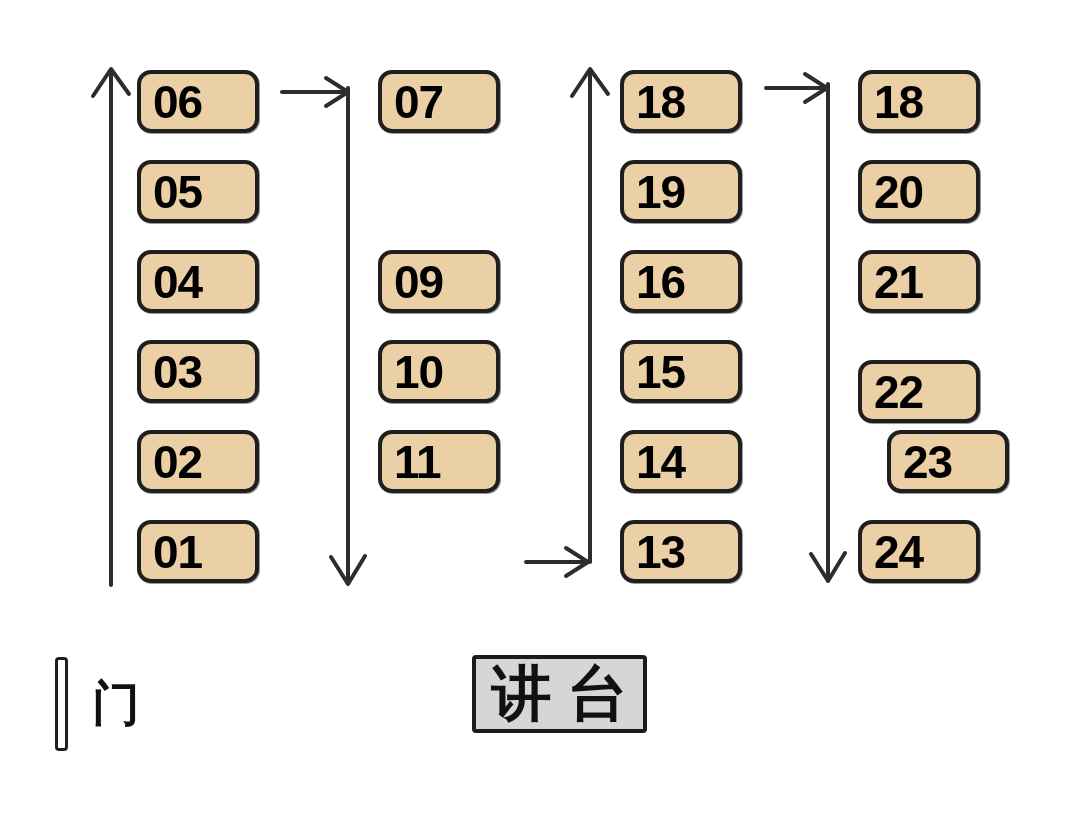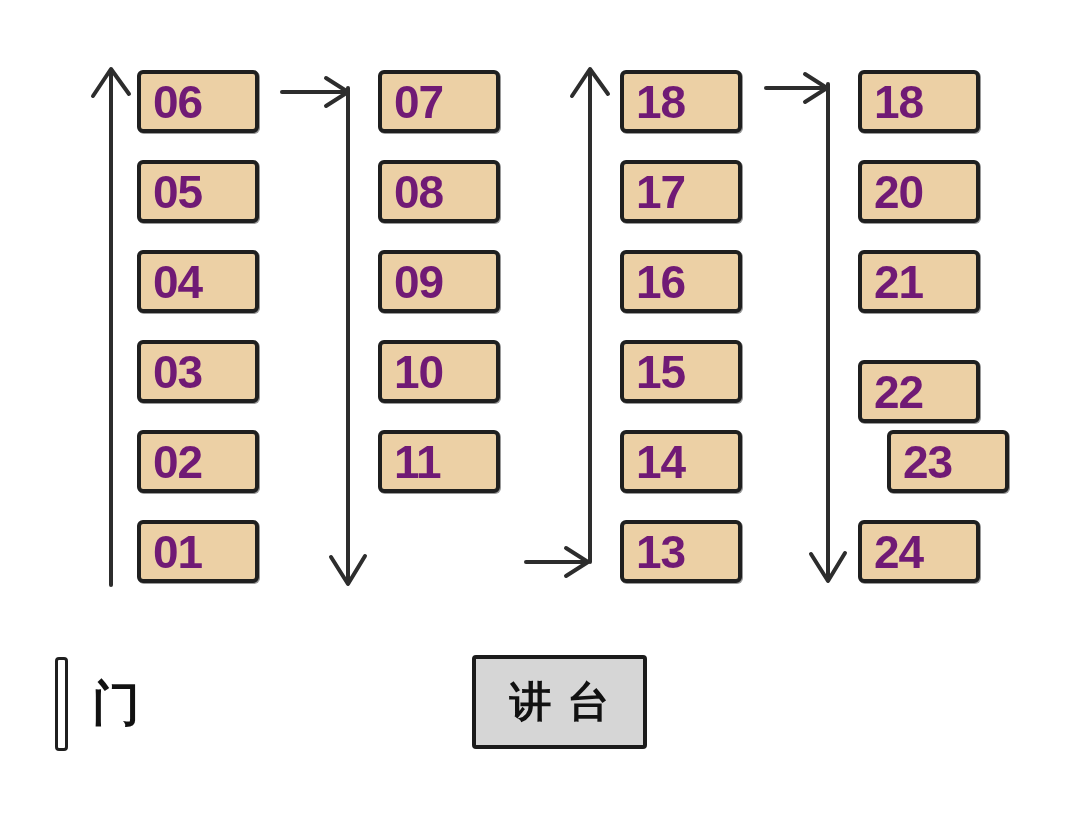--- a/index.html
+++ b/index.html
@@ -17,27 +17,27 @@
   .arrows {
     position: absolute; left: 0; top: 0;
     width: 1080px; height: 820px;
   }
   .seat {
     position: absolute;
     box-sizing: border-box;
     width: 122px; height: 63px;
     background: #ecd0a5;
     border: 4px solid #1f1f1f;
-    border-radius: 6px;
+    border-radius: 14px;
     display: flex;
     align-items: center;
     padding-left: 12px;
     font-size: 46px;
     font-weight: 700;
-    color: #701a75;
+    color: #000000;
     letter-spacing: -1px;
     box-shadow: 1px 1px 0 rgba(30,30,30,0.45);
   }
   .door {
     position: absolute;
     left: 55px; top: 657px;
     box-sizing: border-box;
     width: 13px; height: 94px;
     background: #ffffff;
     border: 3.5px solid #1f1f1f;
@@ -47,28 +47,28 @@
     position: absolute;
     left: 92px; top: 672px;
     font-size: 48px;
     font-weight: 700;
     color: #111111;
   }
   .podium {
     position: absolute;
     left: 472px; top: 655px;
     box-sizing: border-box;
-    width: 175px; height: 94px;
+    width: 175px; height: 78px;
     background: #d6d6d6;
     border: 4.5px solid #1b1b1b;
     border-radius: 4px;
     display: flex;
     align-items: center;
     justify-content: center;
-    font-size: 42px;
+    font-size: 60px;
     font-weight: 700;
     color: #111111;
   }
   .podium span {
     letter-spacing: 16px;
     margin-right: -16px;
     white-space: nowrap;
   }
 </style>
 </head>
@@ -115,27 +115,26 @@
   </svg>
 
   <div class="seat" style="left:137px;top:70px">06</div>
   <div class="seat" style="left:137px;top:160px">05</div>
   <div class="seat" style="left:137px;top:250px">04</div>
   <div class="seat" style="left:137px;top:340px">03</div>
   <div class="seat" style="left:137px;top:430px">02</div>
   <div class="seat" style="left:137px;top:520px">01</div>
 
   <div class="seat" style="left:378px;top:70px">07</div>
-  <div class="seat" style="left:378px;top:160px">08</div>
   <div class="seat" style="left:378px;top:250px">09</div>
   <div class="seat" style="left:378px;top:340px">10</div>
   <div class="seat" style="left:378px;top:430px">11</div>
 
   <div class="seat" style="left:620px;top:70px">18</div>
-  <div class="seat" style="left:620px;top:160px">17</div>
+  <div class="seat" style="left:620px;top:160px">19</div>
   <div class="seat" style="left:620px;top:250px">16</div>
   <div class="seat" style="left:620px;top:340px">15</div>
   <div class="seat" style="left:620px;top:430px">14</div>
   <div class="seat" style="left:620px;top:520px">13</div>
 
   <div class="seat" style="left:858px;top:70px">18</div>
   <div class="seat" style="left:858px;top:160px">20</div>
   <div class="seat" style="left:858px;top:250px">21</div>
   <div class="seat" style="left:858px;top:360px">22</div>
   <div class="seat" style="left:887px;top:430px">23</div>

